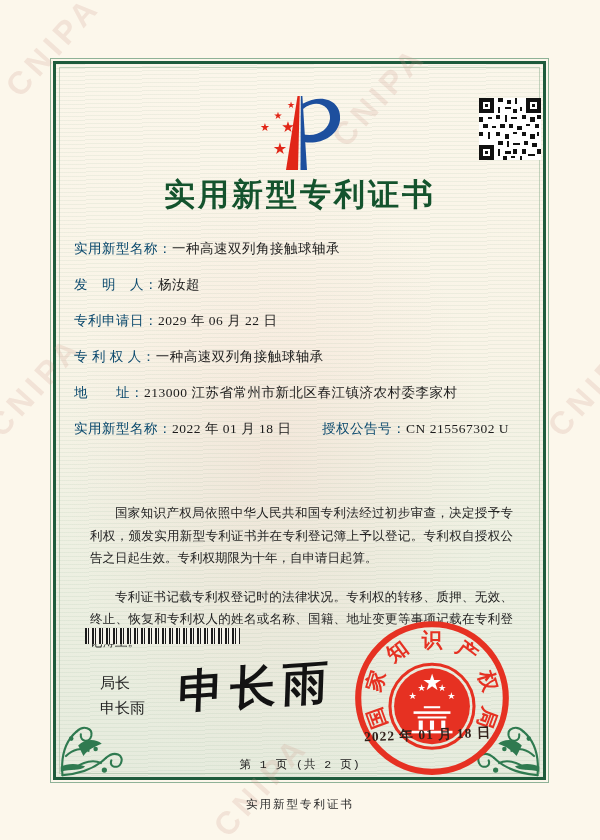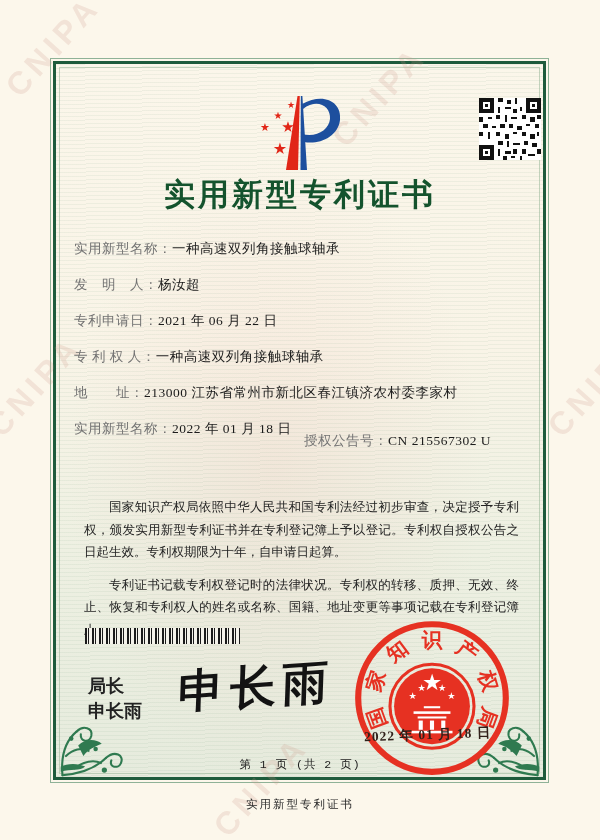--- a/index.html
+++ b/index.html
@@ -39,39 +39,39 @@
   .cert-number{position:absolute; z-index:3; left:74px; top:88px; font-size:13.5px; letter-spacing:2px;}
   .logo{position:absolute; z-index:3; left:254px; top:92px;}
   .qr{position:absolute; z-index:3; left:477px; top:98px;}
   .title{
     position:absolute; z-index:3; left:50px; width:500px; top:174px;
     text-align:center; font-size:31px; font-weight:bold; letter-spacing:3px; color:#14532d;
   }
   
   .fields{position:absolute; z-index:3; left:74px; top:240px; width:456px;}
   .frow{position:relative; height:36px; font-size:13.5px; letter-spacing:0.5px; white-space:nowrap;}
-  .frow .lab{color:#737373;}
-  .pair2{position:absolute; left:230px; top:0;margin-top:12px;}
+  .frow .lab{color:#0c4a6e;}
+  .pair2{position:absolute; left:248px; top:0;}
   
   .paras{
     position:absolute; z-index:3; left:74px; top:486px; width:455px;
     font-size:12.5px; line-height:1.8; text-align:justify; color:#242424;
   }
-  .paras p{margin:10px; text-indent:2em;}
+  .paras p{margin:16px; text-indent:2em;}
   
   .barcode{
     position:absolute; z-index:3; left:85px; top:628px; width:155px; height:16px;
     background:repeating-linear-gradient(90deg,
       #1b1b1b 0 2px,#f4f2ea 2px 3px,#1b1b1b 3px 4px,#f4f2ea 4px 7px,
       #1b1b1b 7px 9px,#f4f2ea 9px 10px,#1b1b1b 10px 11px,#f4f2ea 11px 14px);
   }
   .director-title,.director-name{
-    position:absolute; z-index:3; left:88px;
+    position:absolute; z-index:3; left:100px;
     font-family:"Liberation Sans","DejaVu Sans",sans-serif;
-    font-weight:bold; font-size:18px; color:#222;
+    font-weight:normal; font-size:15px; color:#222;
   }
   .director-title{top:674px;}
   .director-name{top:699px;}
   .signature{
     position:absolute; z-index:4; left:178px; top:656px; width:170px;
     font-size:46px; font-weight:bold; letter-spacing:6px; color:#131313;
     transform:rotate(-4deg) skewX(-6deg);
     font-family:"DejaVu Serif","Liberation Serif",serif;
   }
   .seal{position:absolute; z-index:3; left:350px; top:616px;}
@@ -168,21 +168,21 @@
   <div class="title">实用新型专利证书</div>
 
   <div class="fields">
     <div class="frow">
       <span class="lab">实用新型名称：</span><span class="val">一种高速双列角接触球轴承</span>
     </div>
     <div class="frow">
       <span class="lab">发　明　人：</span><span class="val">杨汝超</span>
     </div>
     <div class="frow">
-      <span class="lab">专利申请日：</span><span class="val">2021 年 06 月 22 日</span>
+      <span class="lab">专利申请日：</span><span class="val">2029 年 06 月 22 日</span>
     </div>
     <div class="frow">
       <span class="lab">专 利 权 人：</span><span class="val">一种高速双列角接触球轴承</span>
     </div>
     <div class="frow">
       <span class="lab">地　　址：</span><span class="val">213000 江苏省常州市新北区春江镇济农村委李家村</span>
     </div>
     <div class="frow">
       <span><span class="lab">实用新型名称：</span><span class="val">2022 年 01 月 18 日</span></span>
       <span class="pair2"><span class="lab">授权公告号：</span><span class="val">CN 215567302 U</span></span>

